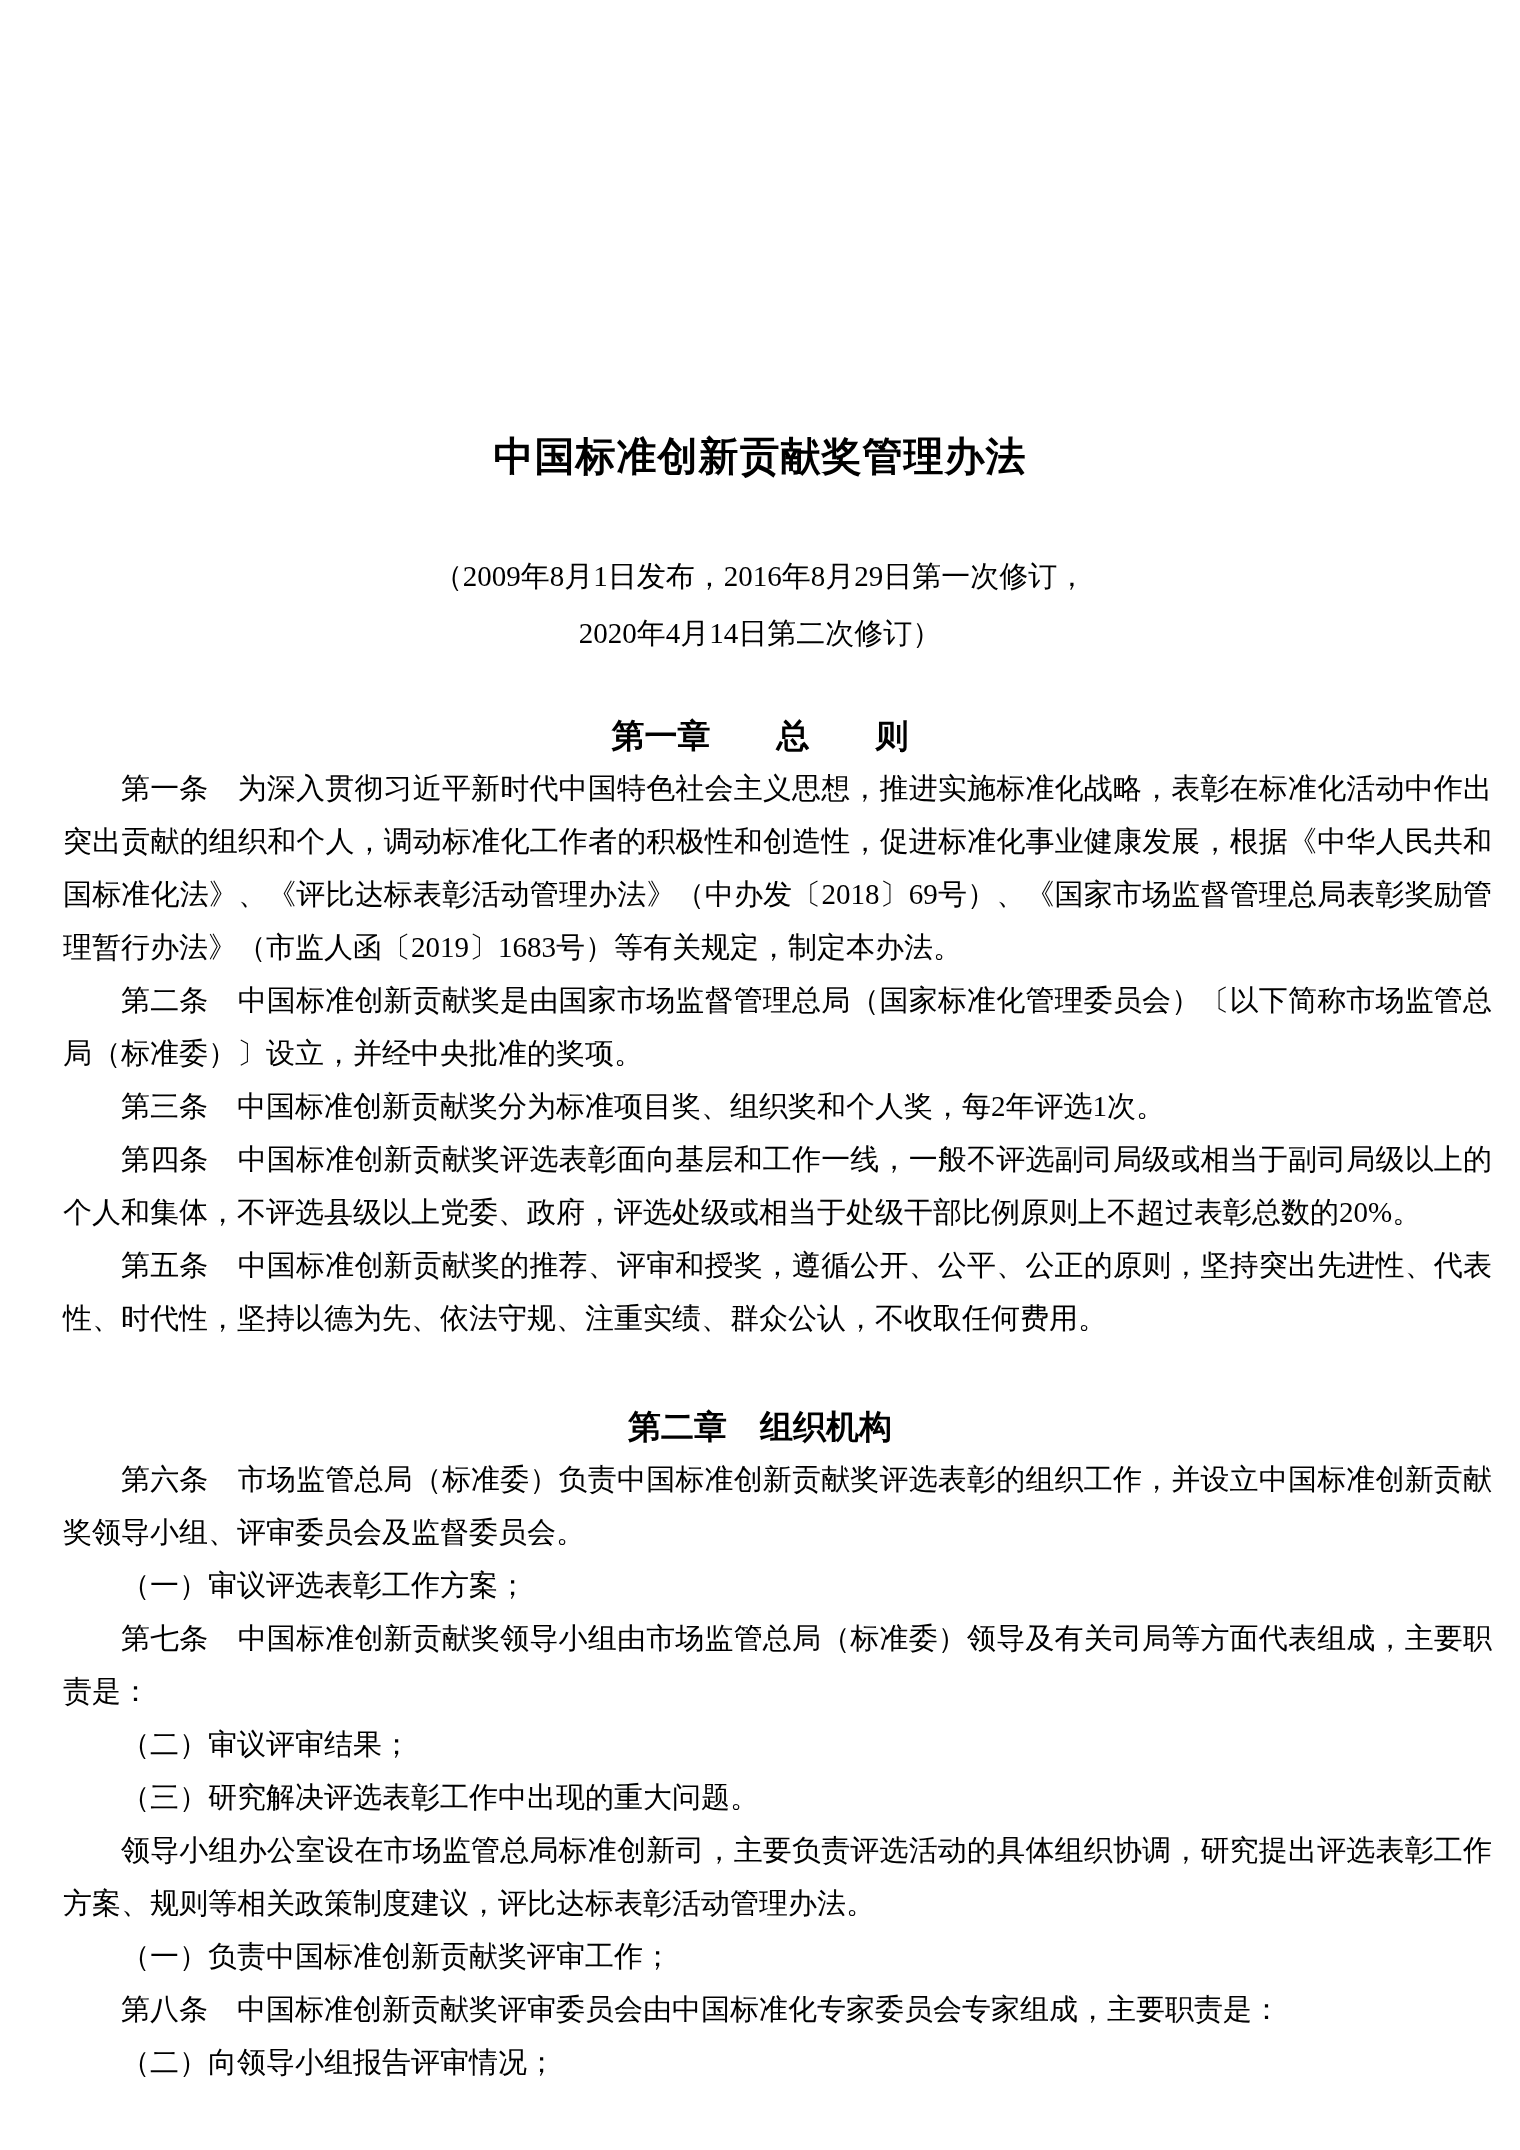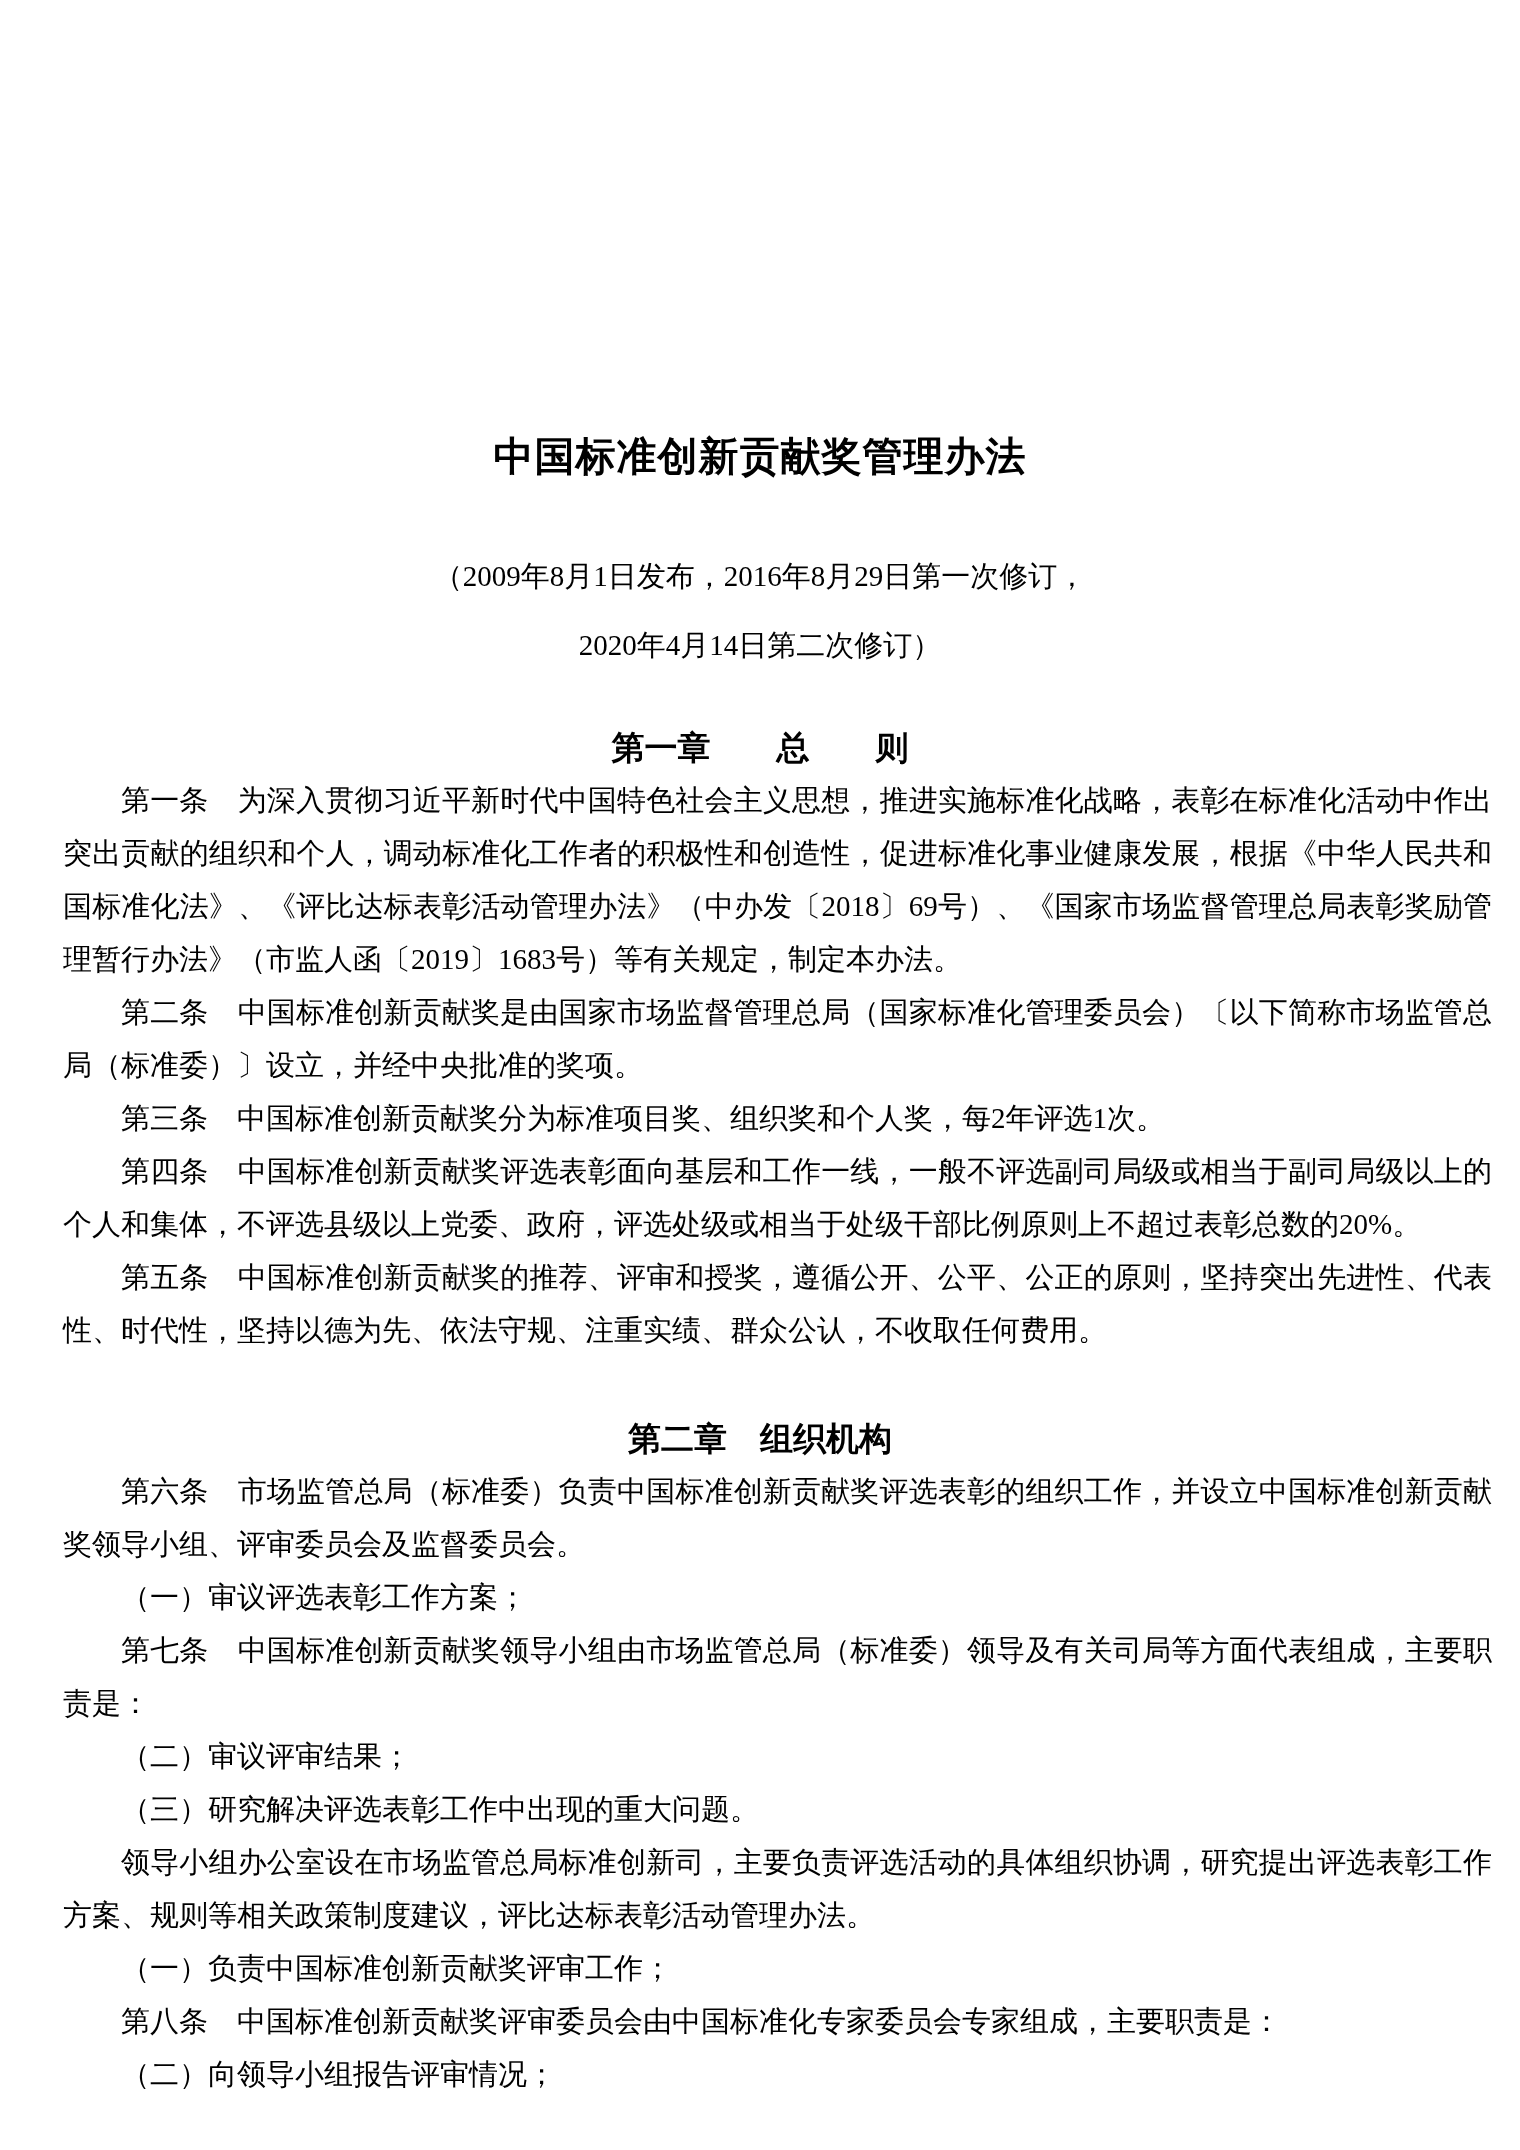--- a/index.html
+++ b/index.html
@@ -27,21 +27,21 @@
     letter-spacing: 1px;
     font-family: "Liberation Serif", "DejaVu Serif", serif;
   }
   .revision {
     margin-top: 70px;
     text-align: center;
     font-size: 29px;
     line-height: 53px;
     font-weight: normal;
   }
-  .revision p { margin: 16px; }
+  .revision p { margin: 4px; }
   .chapter-heading {
     margin: 49px 0 0 0;
     text-align: center;
     font-size: 33px;
     line-height: 53px;
     font-weight: bold;
     font-family: "Liberation Sans", "DejaVu Sans", sans-serif;
   }
   .chapter-heading.ch2 { margin-top: 55px; }
   .body-text {

